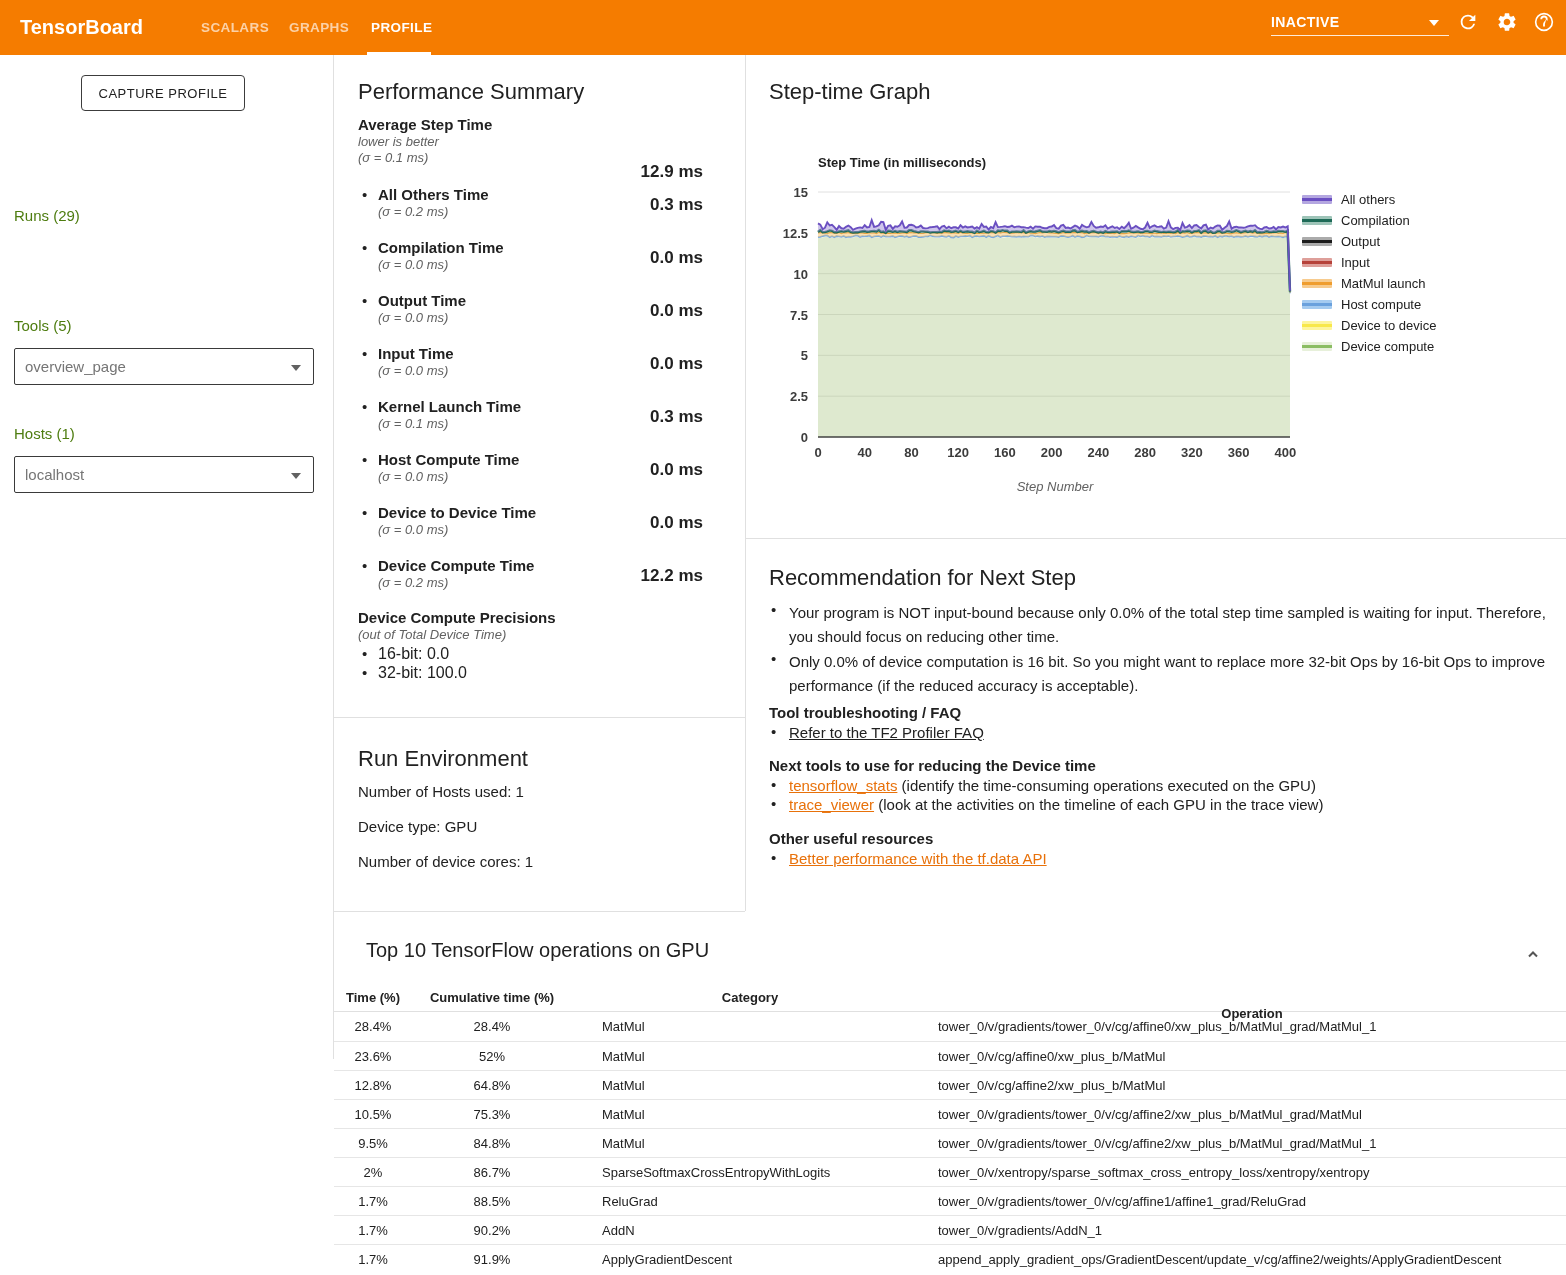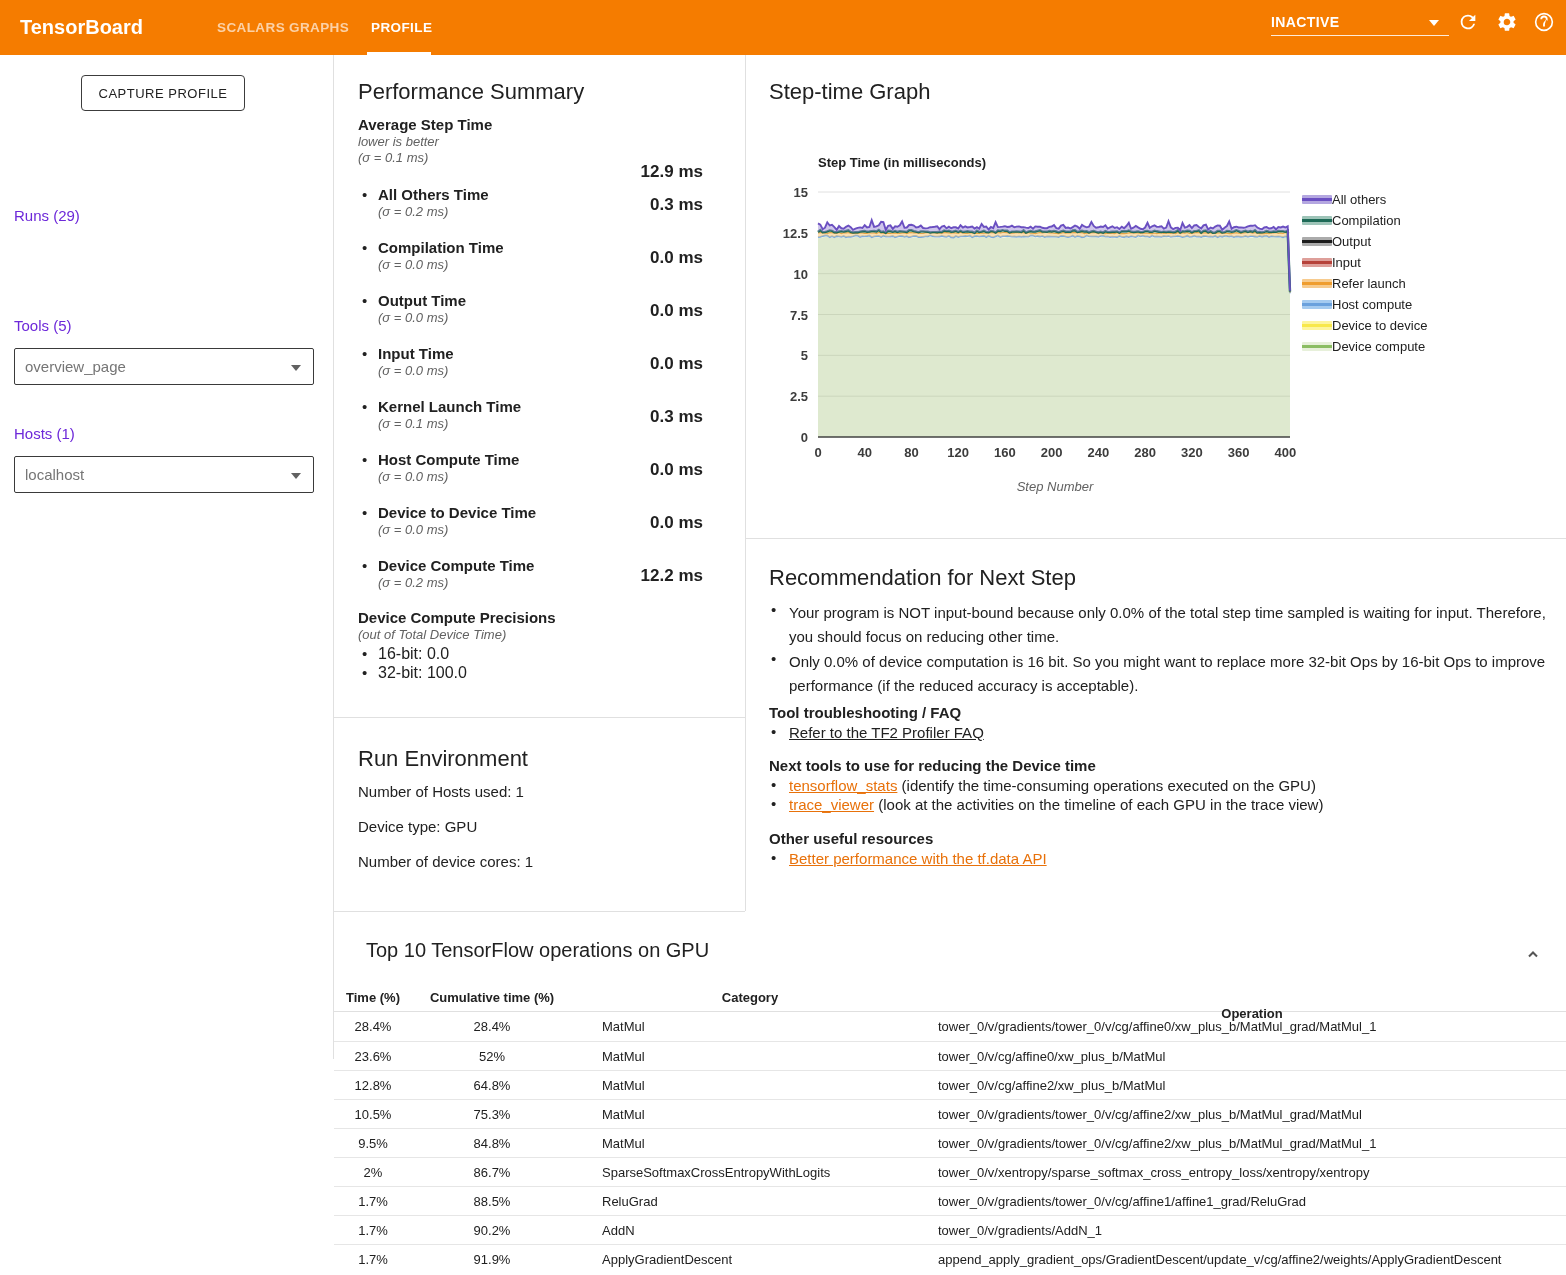--- a/index.html
+++ b/index.html
@@ -57,21 +57,21 @@
   .sidebar {
     position: absolute; left: 0; top: 55px; width: 334px; height: 1004px;
     background: #fff; border-right: 1px solid #e0e0e0;
   }
   .capture-btn {
     position: absolute; left: 81px; top: 20px; width: 164px; height: 36px;
     background: #fff; border: 1px solid #3c3c3c; border-radius: 4px;
     font-family: inherit; font-size: 13px; letter-spacing: .5px; color: #212121;
     cursor: pointer;
   }
-  .side-label { position: absolute; left: 14px; font-size: 15px; color: #6d28d9; }
+  .side-label { position: absolute; left: 14px; font-size: 15px; color: #4d7c0f; }
   .side-select {
     position: absolute; left: 14px; width: 300px; height: 37px;
     border: 1px solid #3a3a3a; border-radius: 2px; background: #fff;
     display: flex; align-items: center; cursor: pointer;
   }
   .side-select.accent { border: 2px solid #f57c00; border-radius: 3px; }
   .side-select .value { margin-left: 10px; font-size: 15px; color: #757575; }
   .caret-dark {
     position: absolute; right: 12px; top: 16px; width: 0; height: 0;
     border-left: 5px solid transparent; border-right: 5px solid transparent;
@@ -97,21 +97,21 @@
   .env-line { position: absolute; left: 358px; font-size: 15px; color: #212121; }
 
   
   .chart-title { position: absolute; left: 818px; top: 155px; font-size: 13px; font-weight: 700; color: #212121; }
   .chart-xlabel { position: absolute; left: 960px; top: 479px; width: 190px; text-align: center;
                   font-size: 13px; font-style: italic; color: #616161; }
   .legend { position: absolute; left: 1302px; top: 189px; }
   .legend-row { display: flex; align-items: center; height: 21px; }
   .legend-swatch { width: 30px; height: 9px; position: relative; border-radius: 1px; }
   .legend-core { position: absolute; left: 0; top: 3px; width: 30px; height: 3px; }
-  .legend-label { font-size: 13px; color: #212121; }
+  .legend-label { margin-left: 9px; font-size: 13px; color: #212121; }
 
   
   .rec-bullet { position: absolute; left: 789px; font-size: 15px; color: #212121; line-height: 24px; width: 758px; }
   .rec-dot { position: absolute; left: 771px; font-size: 15px; color: #212121; }
   .rec-sub { position: absolute; left: 769px; font-size: 15px; font-weight: 700; color: #212121; }
   .rec-link { color: #e8710a; text-decoration: underline; cursor: pointer; }
 
   
   .ops-title { position: absolute; left: 366px; top: 939px; font-size: 20px; font-weight: 400; color: #212121; }
   .collapse-btn { position: absolute; left: 1521px; top: 942px; width: 24px; height: 24px; cursor: pointer; }
@@ -126,21 +126,21 @@
   .c3 { width: 296px; flex: none; margin-left: 30px; padding-left: 0; }
   .c3.hd { text-align: center; }
   .c4 { flex: 1; margin-left: 40px; }
   .c4.hd { text-align: center; margin-top: 31px; }
 </style>
 </head>
 <body>
 
 <div class="topbar">
   <div class="logo">TensorBoard</div>
-  <div class="nav-tab" style="left:217px">SCALARS</div>
+  <div class="nav-tab" style="left:201px">SCALARS</div>
   <div class="nav-tab" style="left:289px">GRAPHS</div>
   <div class="nav-tab active" style="left:371px">PROFILE</div>
   <div class="tab-underline"></div>
 
   <div class="status-select">
     <span class="label">INACTIVE</span>
     <span class="caret-white"></span>
   </div>
 
   <div class="icon-btn" style="left:1457px">
@@ -296,21 +296,21 @@
     <div class="legend-row">
       <span class="legend-swatch" style="background: rgb(222, 159, 154);">
         <span class="legend-core" style="background: rgb(182, 66, 58);"></span>
       </span>
       <span class="legend-label">Input</span>
     </div>
     <div class="legend-row">
       <span class="legend-swatch" style="background: rgb(247, 203, 142);">
         <span class="legend-core" style="background: rgb(239, 157, 47);"></span>
       </span>
-      <span class="legend-label">Refer launch</span>
+      <span class="legend-label">MatMul launch</span>
     </div>
     <div class="legend-row">
       <span class="legend-swatch" style="background: rgb(165, 203, 240);">
         <span class="legend-core" style="background: rgb(106, 161, 221);"></span>
       </span>
       <span class="legend-label">Host compute</span>
     </div>
     <div class="legend-row">
       <span class="legend-swatch" style="background: rgb(253, 245, 158);">
         <span class="legend-core" style="background: rgb(248, 232, 74);"></span>

